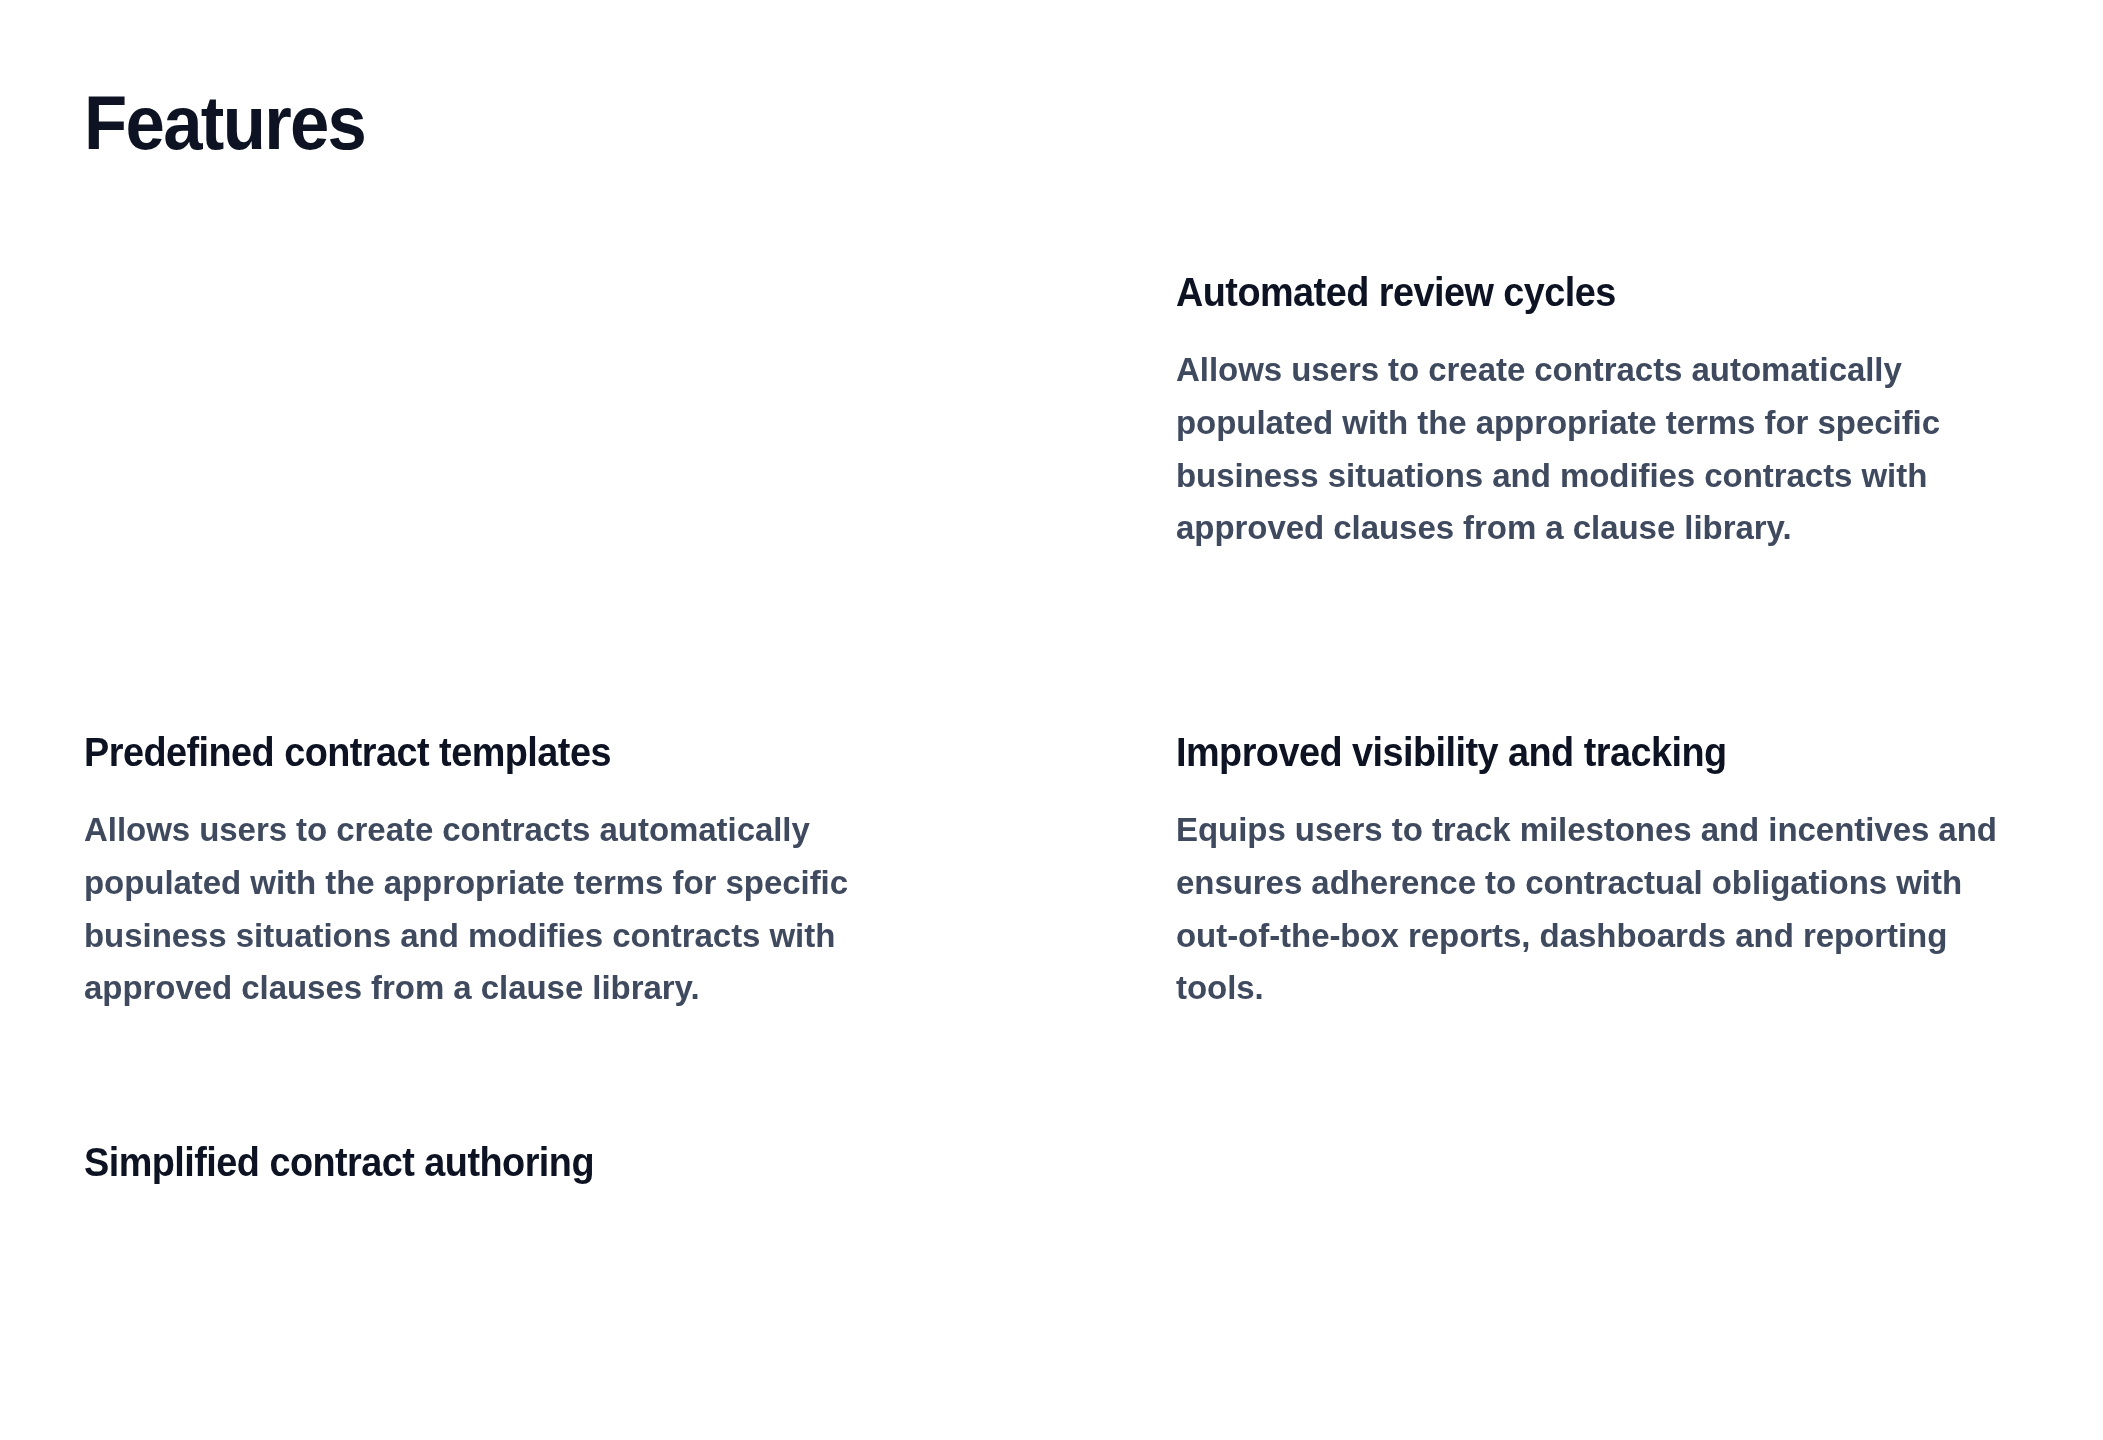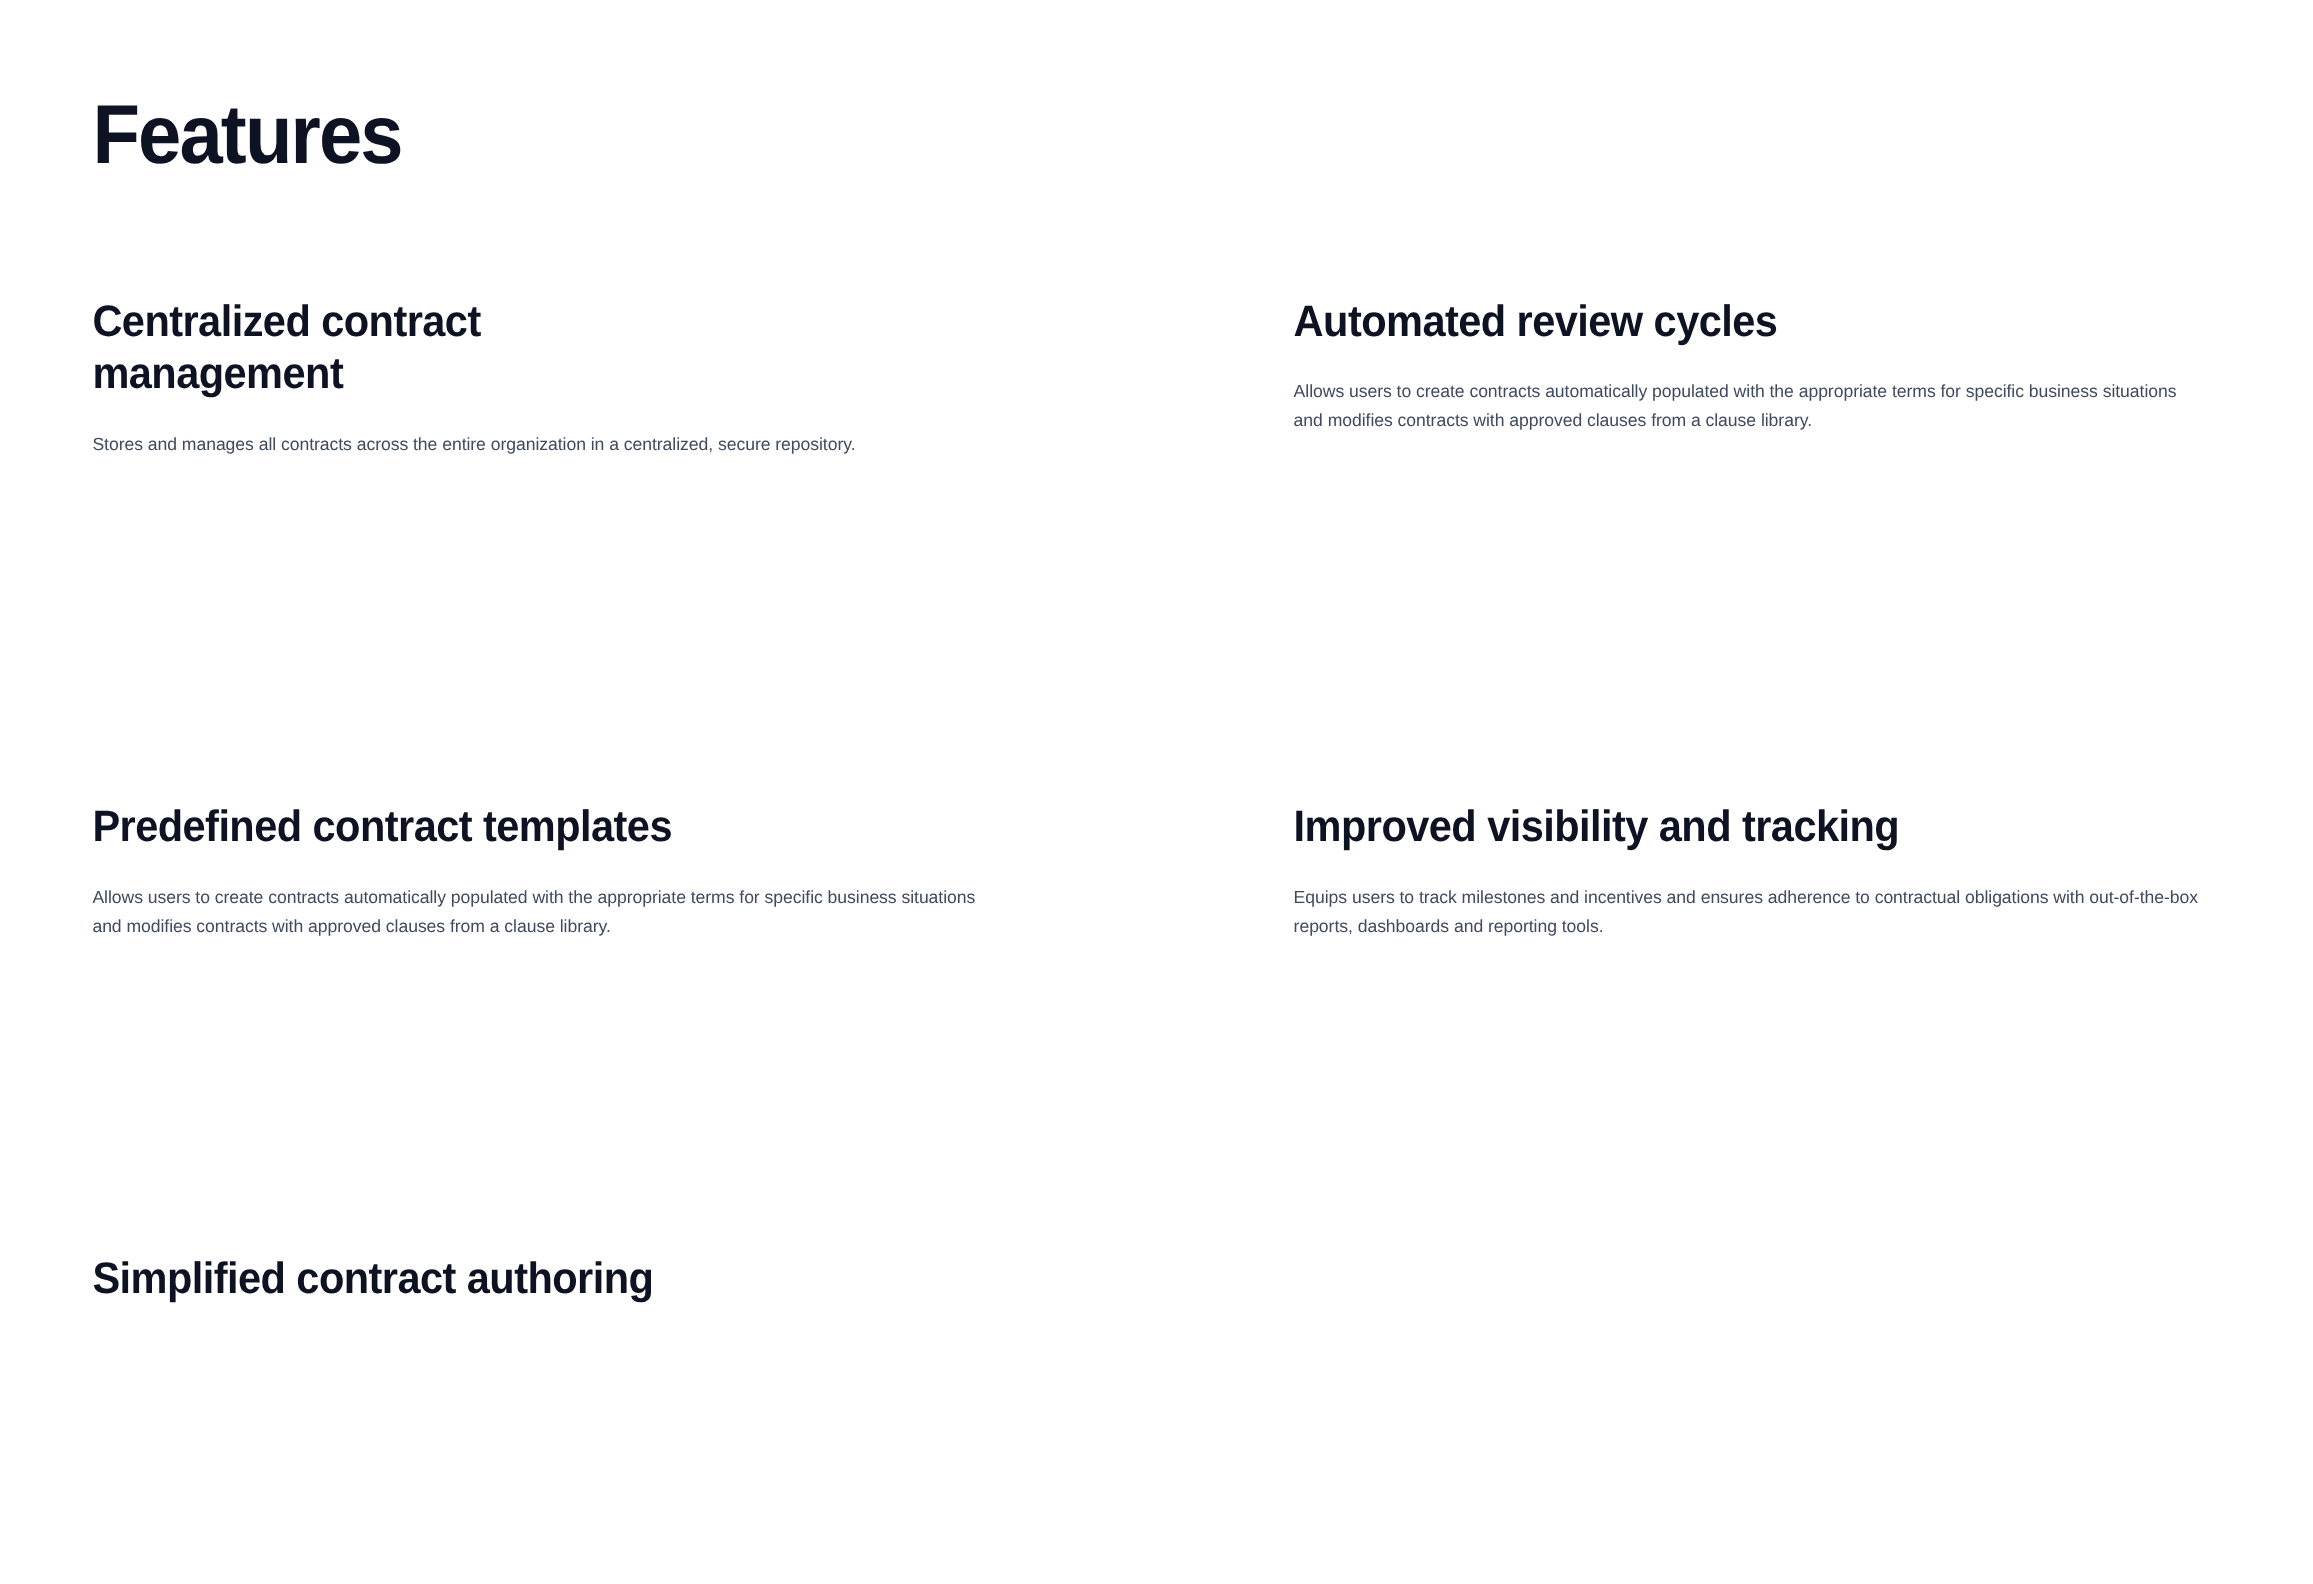--- a/index.html
+++ b/index.html
@@ -78,46 +78,42 @@
 
   .feature-heading.wide {
     max-width: 880px;
   }
 
   .feature-heading.narrow {
     max-width: 560px;
   }
 
   .feature-body {
-    font-size: 16px;
+    font-size: 33px;
     line-height: 1.60;
-    font-weight: 400;
+    font-weight: 700;
     letter-spacing: -0.05px;
     color: #3f4a5f;
     margin: 0;
     max-width: 830px;
   }
 
   .feature-body.w-narrow { max-width: 800px; }
   .feature-body.w-mid    { max-width: 820px; }
   .feature-body.w-wide   { max-width: 830px; }
 </style>
 </head>
 <body>
 
 <div class="page">
 
   <h1 class="page-title">Features</h1>
 
   <div class="features-grid">
 
-    <div class="feature-card card-r1c1 row-1">
-      <h2 class="feature-heading narrow">Centralized contract management</h2>
-      <p class="feature-body w-narrow">Stores and manages all contracts across the entire organization in a centralized, secure repository.</p>
-    </div>
 
     <div class="feature-card card-r1c2 row-1">
       <h2 class="feature-heading wide">Automated review cycles</h2>
       <p class="feature-body w-wide">Allows users to create contracts automatically populated with the appropriate terms for specific business situations and modifies contracts with approved clauses from a clause library.</p>
     </div>
 
     <div class="feature-card card-r2c1 row-2">
       <h2 class="feature-heading wide">Predefined contract templates</h2>
       <p class="feature-body w-mid">Allows users to create contracts automatically populated with the appropriate terms for specific business situations and modifies contracts with approved clauses from a clause library.</p>
     </div>

